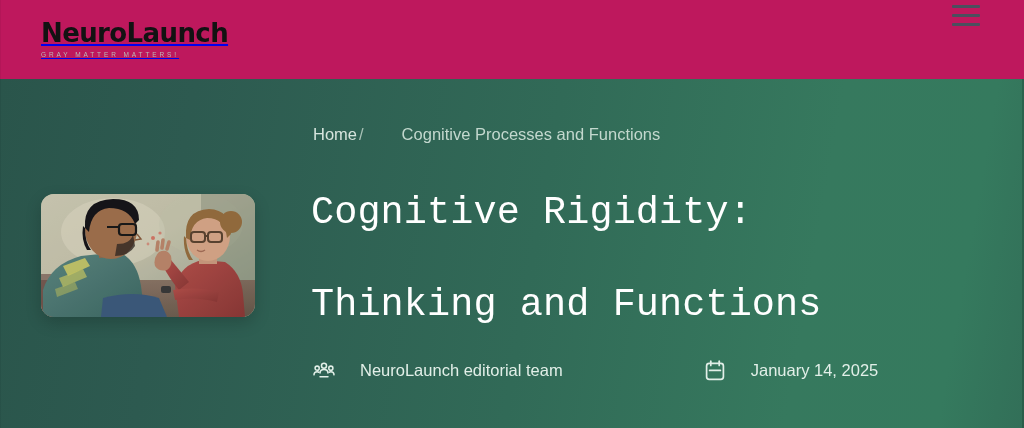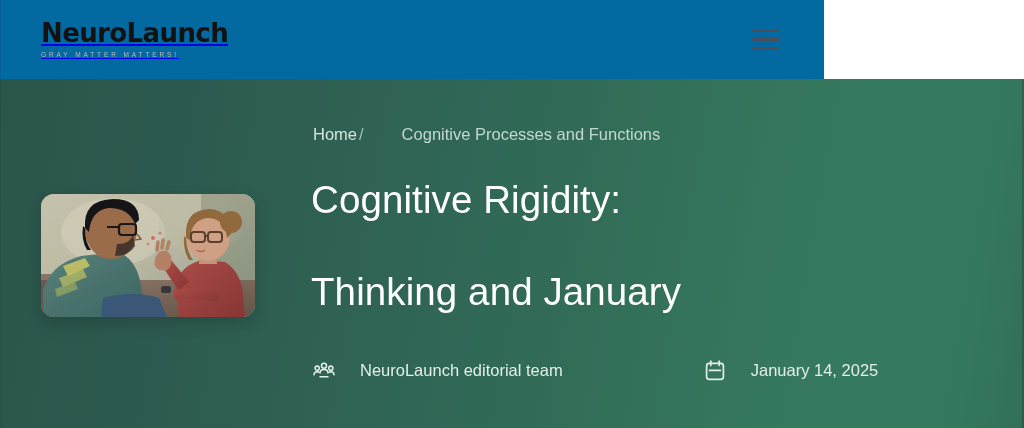--- a/index.html
+++ b/index.html
@@ -17,25 +17,24 @@
     position: relative;
     width: 1024px;
     height: 428px;
     overflow: hidden;
   }
 
   
   .site-header {
     position: absolute;
     top: 0; left: 0;
-    width: 824px;
+    width: 1024px;
     height: 79px;
-    background: #0369a1;
-    display: flex;
-    align-items: center;
+    background: #be185d;
+    display: flex;
     justify-content: space-between;
     padding: 0 40px 0 41px;
     z-index: 5;
   }
 
   .brand {
     display: flex;
     flex-direction: column;
     justify-content: center;
     line-height: 1;
@@ -133,23 +132,23 @@
     text-decoration: none;
     cursor: pointer;
   }
   .breadcrumb .crumb-sep { color: #a8c2b6; }
   .breadcrumb .crumb-current { color: #c3d8ce; margin-left: 36px; }
 
   
   .hero-title {
     position: absolute;
     left: 311px;
-    top: 98px;           
+    top: 111px;           
     width: 600px;
-    font-family: Liberation Sans, sans-serif;
+    font-family: Liberation Mono, monospace;
     font-weight: 400;
     font-size: 38.5px;
     line-height: 46px;
     color: #ffffff;
     letter-spacing: 0.1px;
   }
 
   
   .hero-meta {
     position: absolute;
@@ -306,21 +305,21 @@
 
       <nav class="breadcrumb">
         <a class="crumb-link" href="#">Home</a>
         <span class="crumb-sep">/</span>
         <span class="crumb-current">Cognitive Processes and Functions</span>
       </nav>
 
       <h1 class="hero-title">
         <span>Cognitive Rigidity:</span><br>
         <br>
-        <span>Thinking and January</span>
+        <span>Thinking and Functions</span>
       </h1>
 
       <div class="hero-meta">
 
         <div class="meta-item author">
           <span class="meta-icon">
             <svg width="22" height="18" viewBox="0 0 24 20" fill="none" stroke="#e2efe8" stroke-width="1.7" stroke-linecap="round" stroke-linejoin="round">
               <circle cx="12" cy="5.2" r="2.8"></circle>
               <path d="M7.6 13.4c0-2.4 2-4 4.4-4s4.4 1.6 4.4 4"></path>
               <circle cx="4.4" cy="8" r="2.3"></circle>

